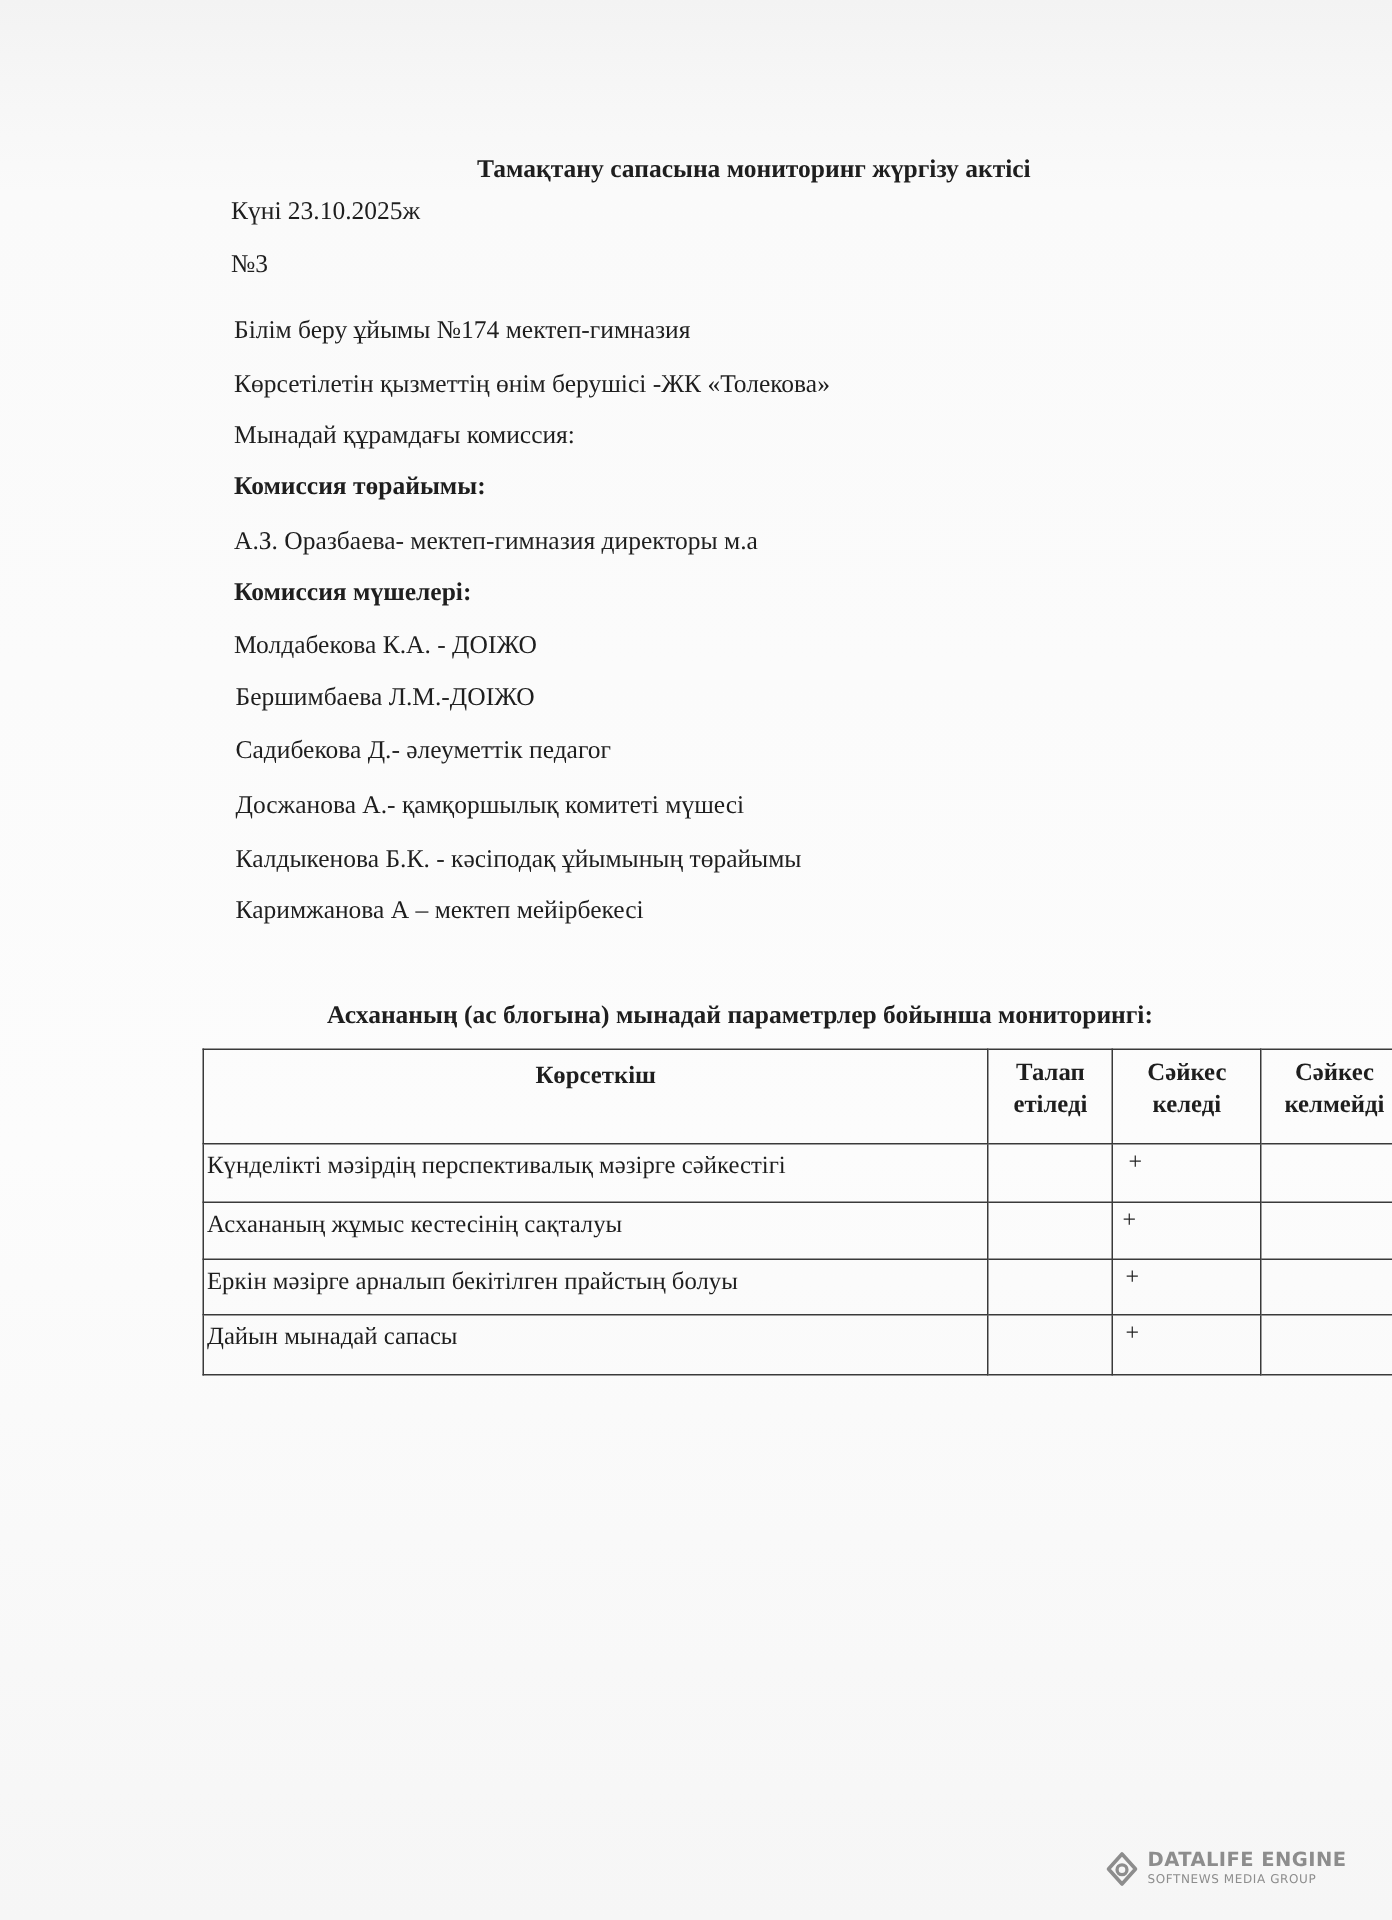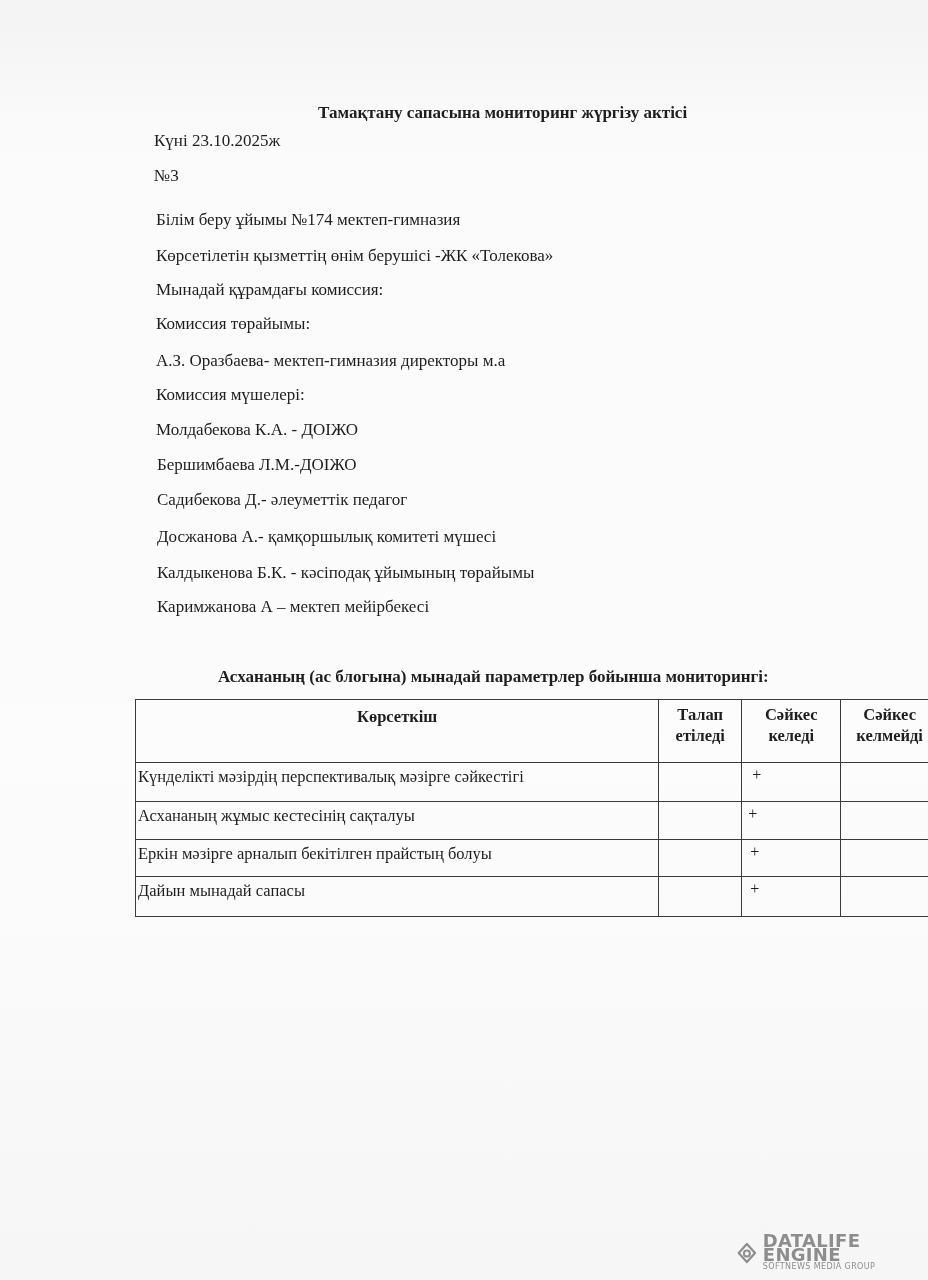--- a/index.html
+++ b/index.html
@@ -8,21 +8,21 @@
     background: #fbfbfb;
     font-family: "Liberation Serif", "DejaVu Serif", serif;
     color: #1e1e1e;
   }
   .page-shadow {
     position: absolute; left: 0; top: 0; width: 928px; height: 1280px;
     background: linear-gradient(180deg, #f3f3f3 0%, #fafafa 10%, #fcfcfc 60%, #f6f6f6 100%);
   }
   .line { position: absolute; font-size: 17px; white-space: nowrap; }
   .title { position: absolute; left: 318px; top: 103px; font-size: 17px; font-weight: bold; }
-  .bold { font-weight: normal; }
+  .bold { font-weight: bold; }
   .table-caption { position: absolute; left: 218px; top: 667px; font-size: 17px; font-weight: bold; white-space: nowrap; }
 
   table.mon {
     position: absolute; left: 135px; top: 699px;
     width: 878px; border-collapse: collapse;
     font-size: 16.5px;
   }
   table.mon th, table.mon td {
     border: 1.4px solid #3a3a3a;
     vertical-align: top;
@@ -37,21 +37,21 @@
     line-height: 24px; padding: 2px 2px 4px 2px;
   }
   table.mon td.mark { padding: 2px 0 0 6px; font-size: 16px; line-height: 20px; }
   col.c1 { width: 460px; } col.c2 { width: 73px; } col.c3 { width: 87px; } col.c4 { width: 86px; } col.c5 { width: 65px; }
 
   .watermark {
     position: absolute; left: 736px; top: 1234px; display: flex; align-items: center; gap: 5px;
     color: #8d8d8d; font-family: "DejaVu Sans", sans-serif;
   }
   .wm-logo { width: 24px; height: 24px; }
-  .wm-text-main { font-size: 18px; font-weight: bold; letter-spacing: 0.3px; line-height: 14px; }
+  .wm-text-main { font-size: 13px; font-weight: bold; letter-spacing: 0.3px; line-height: 14px; }
   .wm-text-sub { font-size: 8px; letter-spacing: 0.4px; line-height: 10px; }
 </style>
 </head>
 <body>
 
 <div class="page-shadow"></div>
 
 <div class="title">Тамақтану сапасына мониторинг жүргізу актісі</div>
 
 <div class="line" style="left:154px; top:131px;">Күні 23.10.2025ж</div>

